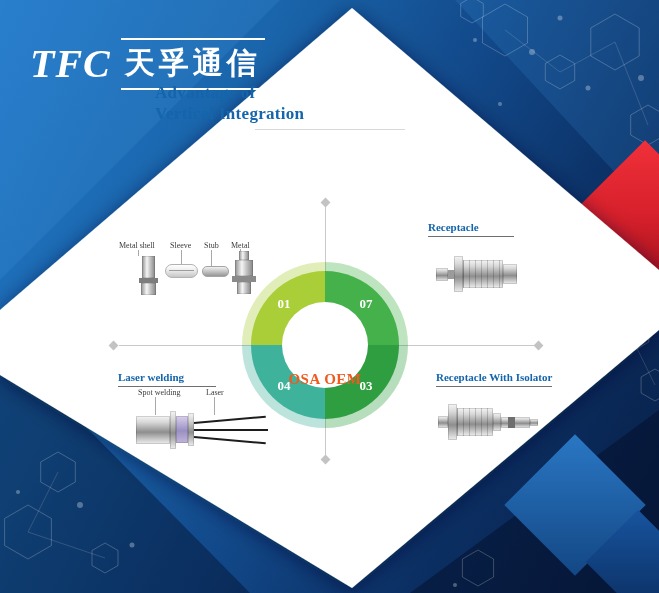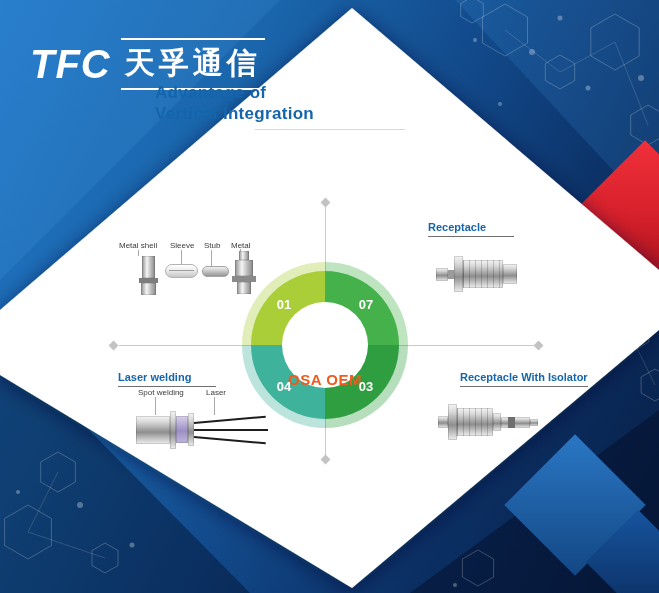--- a/index.html
+++ b/index.html
@@ -1,20 +1,20 @@
 <!DOCTYPE html>
 <html style="--title-blue: #1465ab; --center-orange: #f1591f; --accent-red: #d6202b; --background-blue-light: #2178c8; --background-blue-dark: #081e44; --seg-01: #a9ce38; --seg-02: #45b14a; --seg-03: #2f9e41; --seg-04: #3fb29b;"><head>
 <meta charset="utf-8">
 <style>
   *{margin:0;padding:0;box-sizing:border-box}
   html,body{background:#ffffff}
   .stage{
     position:relative;width:659px;height:593px;overflow:hidden;
     background:linear-gradient(118deg,var(--background-blue-light,#2178c8) 0%,#1a66ad 28%,#12498a 52%,#0b2f63 74%,var(--background-blue-dark,#081e44) 100%);
-    font-family:Liberation Sans, sans-serif;
+    font-family:Liberation Serif, serif;
     padding-left:18px;
   }
   .bg-deco{position:absolute;inset:0;z-index:1}
   .panel-svg{position:absolute;inset:0;z-index:2;pointer-events:none}
   .deco-diamond{position:absolute;transform:rotate(45deg);z-index:1}
   .red-diamond{left:585px;top:165px;width:120px;height:120px;background:linear-gradient(135deg,#f0303a,var(--accent-red,#d6202b) 45%,#8e0c18)}
   .blue-d1{left:525px;top:455px;width:100px;height:100px;background:linear-gradient(135deg,#2a77c4,#134784)}
   .blue-d2{left:601px;top:525px;width:74px;height:74px;background:linear-gradient(135deg,#17549e,#0b2d60)}
   .content{position:absolute;z-index:3}
   .pc{position:absolute}
@@ -43,21 +43,21 @@
   .ring-hole{left:282px;top:302px;width:86px;height:86px;border-radius:50%;background:#fff;display:flex;align-items:flex-end;justify-content:center}
   .center-label{color:var(--center-orange,#f1591f);font-size:15px;font-weight:700;letter-spacing:.5px}
   .seg-num{color:#fff;font-size:13px;font-weight:700;transform:translate(-50%,-50%)}
   .num-01{left:284px;top:304px}.num-02{left:366px;top:304px}.num-03{left:366px;top:386px}.num-04{left:284px;top:386px}
 
   
   .section-title{color:var(--title-blue,#1465ab);font-size:11px;font-weight:700;border-bottom:1px solid #6f6f6f;padding-bottom:3px}
   .st-receptacle-parts{left:118px;top:219px;min-width:112px}
   .st-receptacle{left:428px;top:221px;min-width:86px}
   .st-laser{left:118px;top:371px;min-width:98px}
-  .st-isolator{left:460px;top:371px;min-width:116px}
+  .st-isolator{left:436px;top:371px;min-width:116px}
   .part-label{color:#3a3a3a;font-size:8px}
   .pl-metalshell{left:119px;top:241px}.pl-sleeve{left:170px;top:241px}.pl-stub{left:204px;top:241px}.pl-metal{left:231px;top:241px}
   .pl-spot{left:138px;top:388px}.pl-laser{left:206px;top:388px}
   .leader{width:1px;background:#a9a9a9}
   .ld-1{left:138px;top:250px;height:6px}.ld-2{left:181px;top:250px;height:14px}
   .ld-3{left:211px;top:250px;height:16px}.ld-4{left:240px;top:249px;height:3px}
   .ld-spot{left:155px;top:397px;height:18px}.ld-laser{left:214px;top:397px;height:18px}
 
   
   .met-h{background:linear-gradient(180deg,#f5f5f5,#d8d8d8 22%,#8e8e8e 58%,#c2c2c2 80%,#efefef);box-shadow:inset 0 0 0 1px rgba(0,0,0,.15)}

